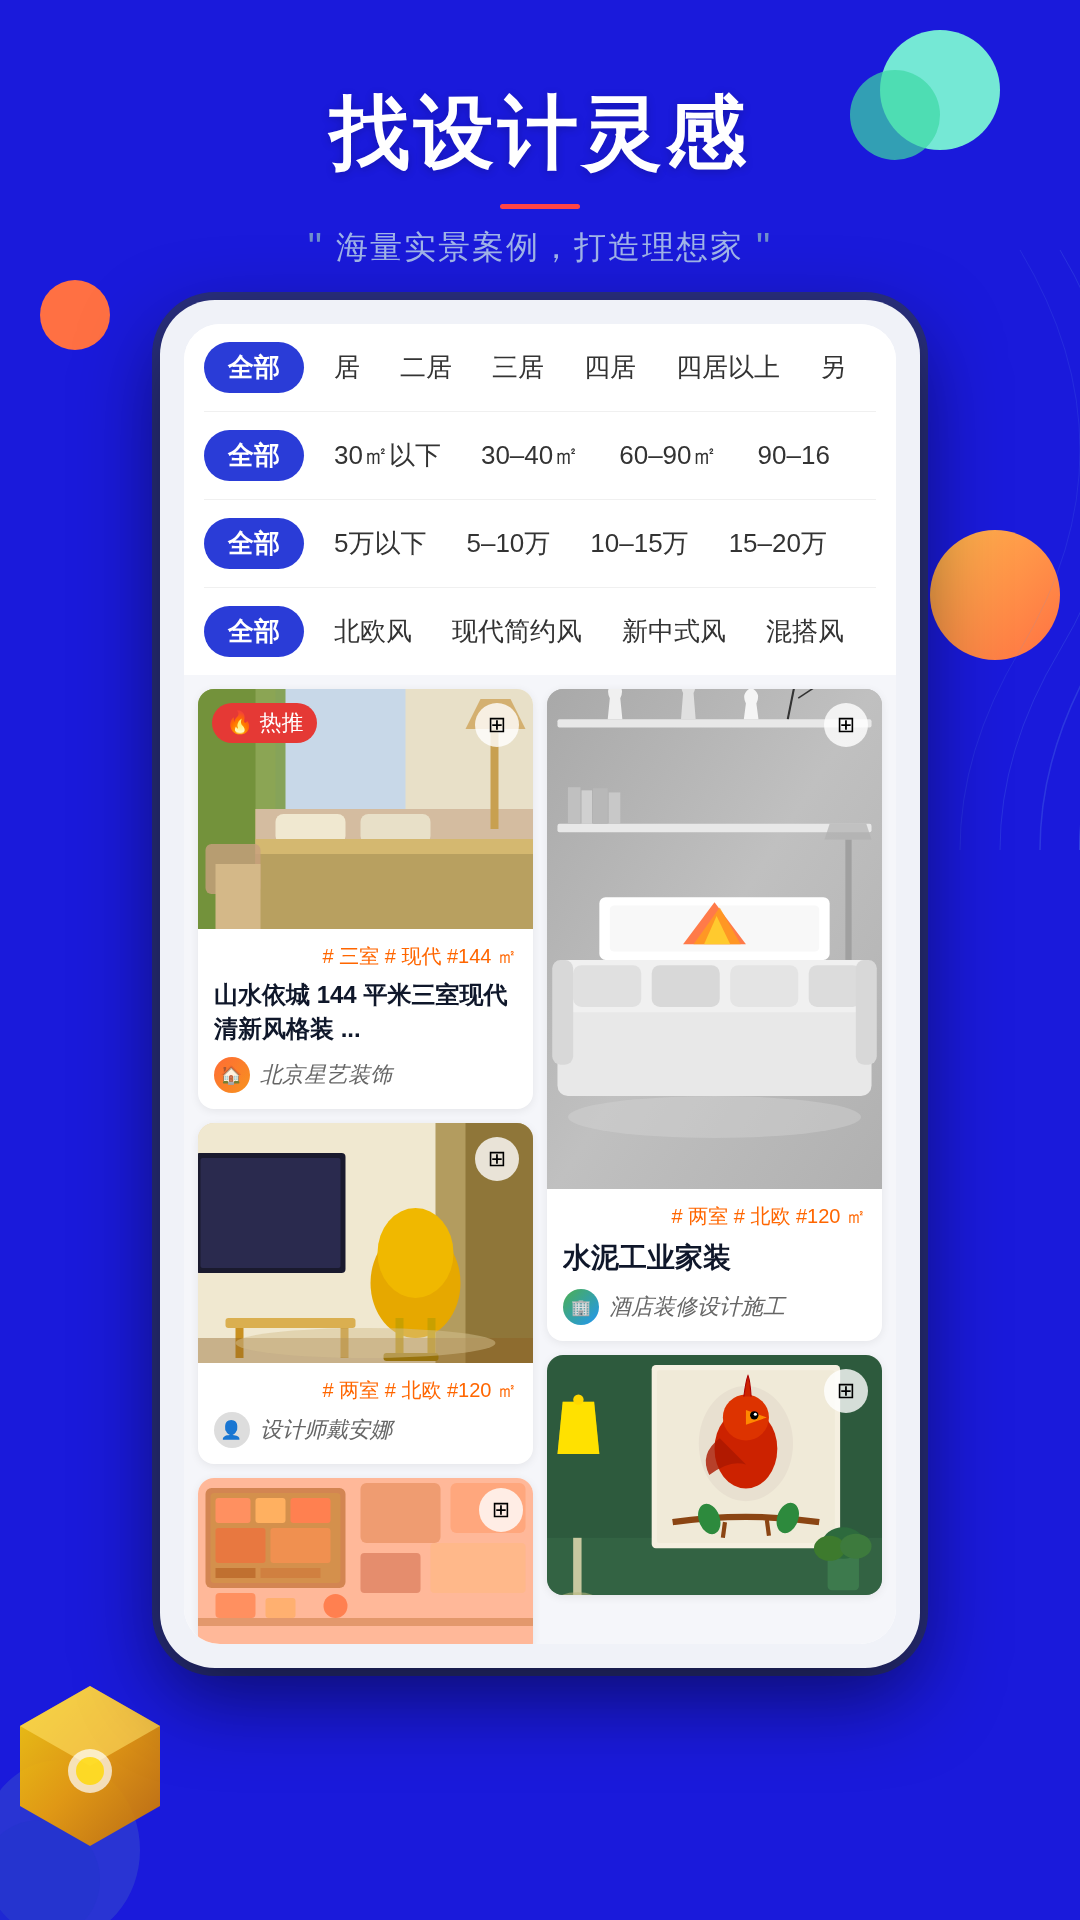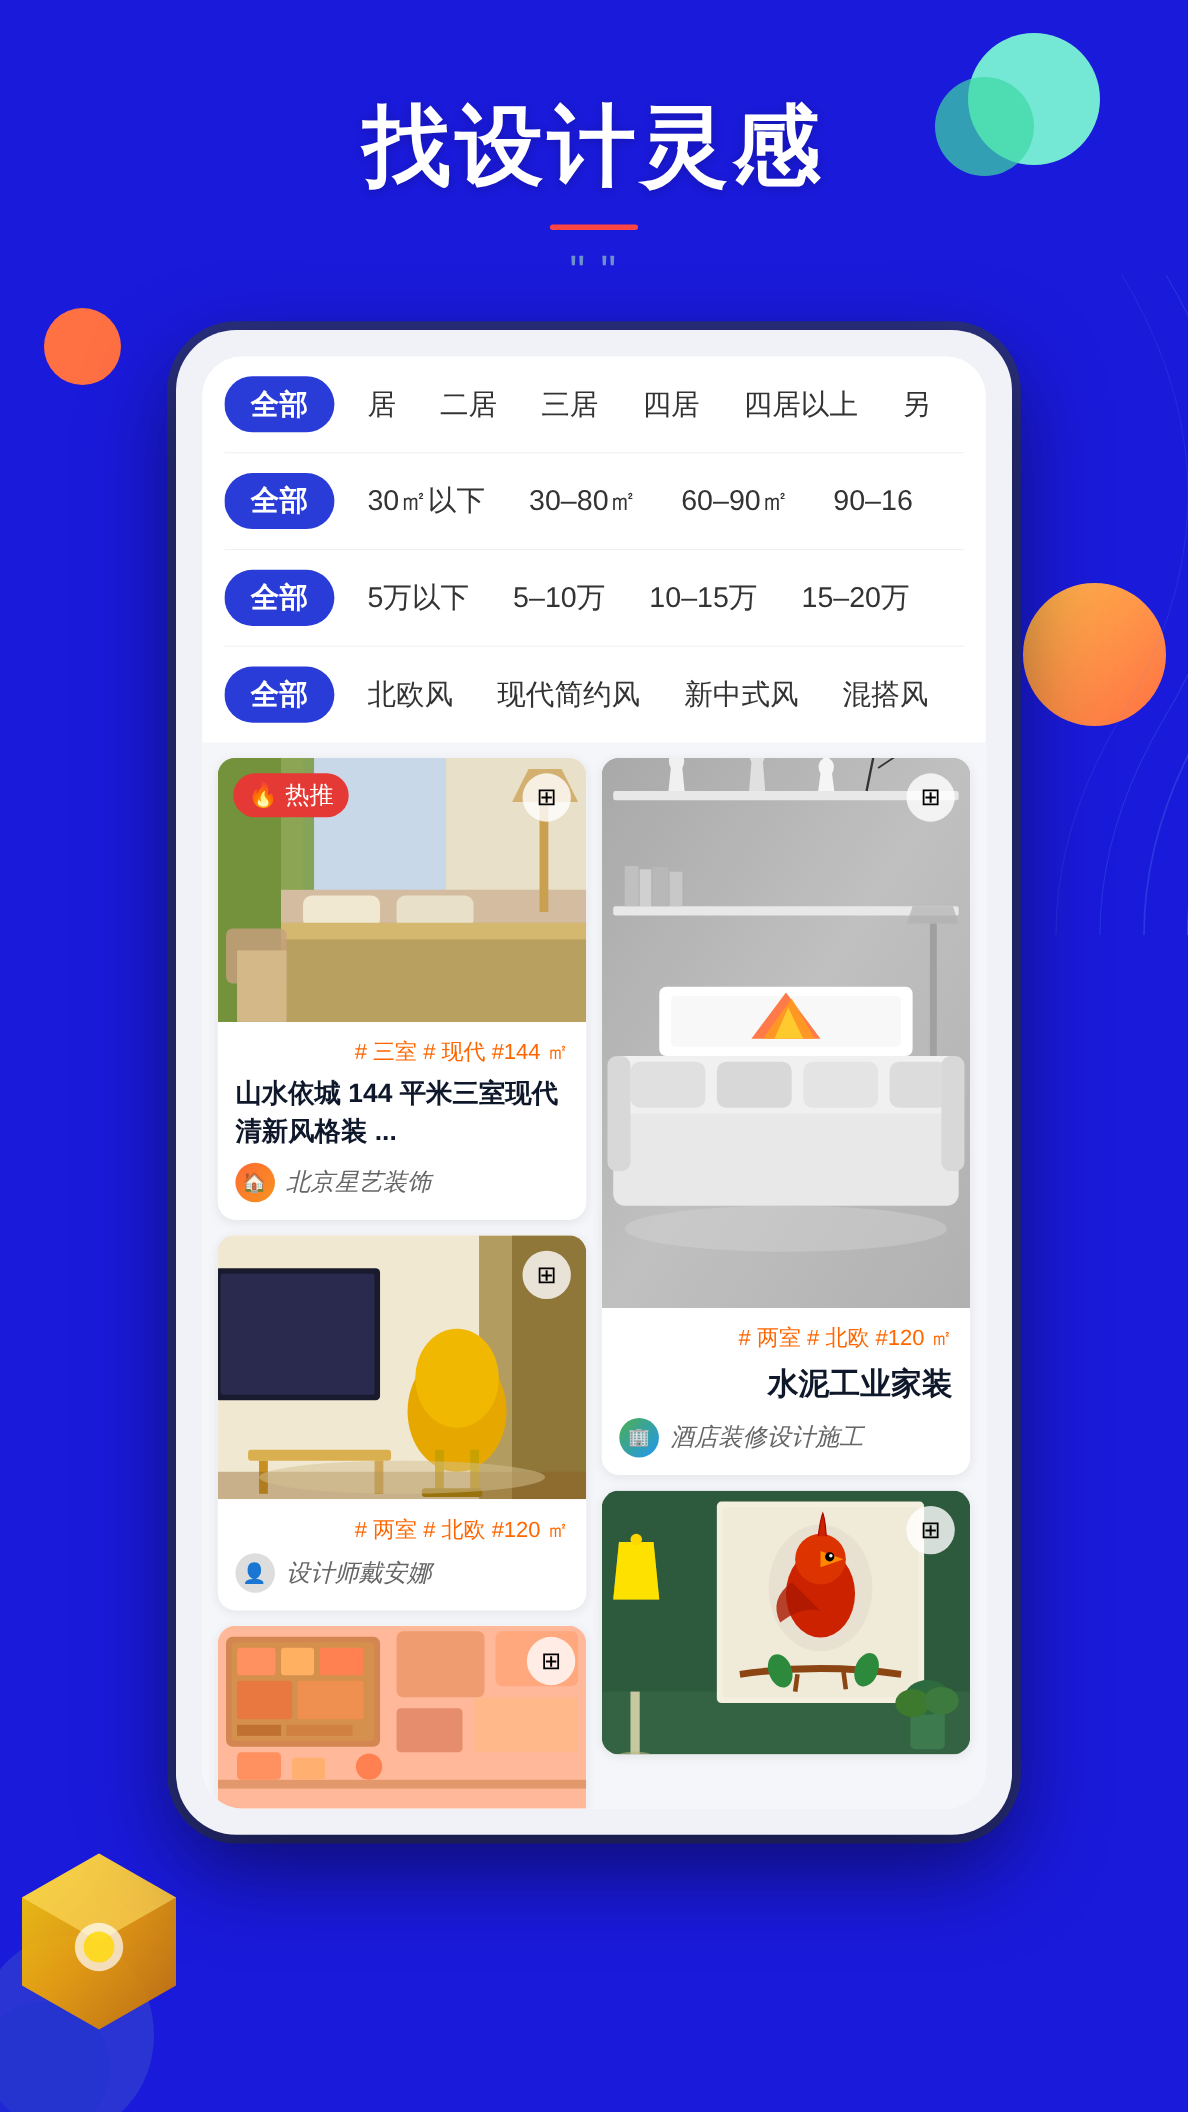--- a/index.html
+++ b/index.html
@@ -193,21 +193,20 @@
       line-height: 1.4;
       margin-bottom: 12px;
       overflow: hidden;
       display: -webkit-box;
       -webkit-line-clamp: 2;
       -webkit-box-orient: vertical;
     }
     .card-title-single {
       font-size: 28px;
       font-weight: 700;
-      text-align: right;
     }
     .card-author {
       display: flex;
       align-items: center;
       gap: 10px;
     }
     .author-avatar-2 {
       background: linear-gradient(135deg, #4caf50, #2196f3);
     }
     .author-name {
@@ -324,20 +323,21 @@
     <ellipse cx="60" cy="130" rx="80" ry="90" fill="#3040d0" opacity="0.7"></ellipse>
     <ellipse cx="40" cy="160" rx="60" ry="60" fill="#2233cc" opacity="0.5"></ellipse>
   </svg>
 </div>
 
 <div class="header">
   <h1 class="main-title">找设计灵感</h1>
   <div class="title-underline"></div>
   <div class="subtitle">
     <span class="quote-mark">"</span>
+    <span>海量实景案例，打造理想家</span>
     <span class="quote-mark">"</span>
   </div>
 </div>
 
 <div class="phone-wrapper">
   <div class="phone-frame">
     <div class="phone-inner">
 
       <div class="filter-section">
         <div class="filter-row">
@@ -346,21 +346,21 @@
           <div class="filter-pill-inactive">二居</div>
           <div class="filter-pill-inactive">三居</div>
           <div class="filter-pill-inactive">四居</div>
           <div class="filter-pill-inactive">四居以上</div>
           <div class="filter-pill-inactive">另</div>
         </div>
 
         <div class="filter-row">
           <div class="filter-pill-active">全部</div>
           <div class="filter-pill-inactive">30㎡以下</div>
-          <div class="filter-pill-inactive">30–80㎡</div>
+          <div class="filter-pill-inactive">30–40㎡</div>
           <div class="filter-pill-inactive">60–90㎡</div>
           <div class="filter-pill-inactive">90–16</div>
         </div>
 
         <div class="filter-row">
           <div class="filter-pill-active">全部</div>
           <div class="filter-pill-inactive">5万以下</div>
           <div class="filter-pill-inactive">5–10万</div>
           <div class="filter-pill-inactive">10–15万</div>
           <div class="filter-pill-inactive">15–20万</div>

